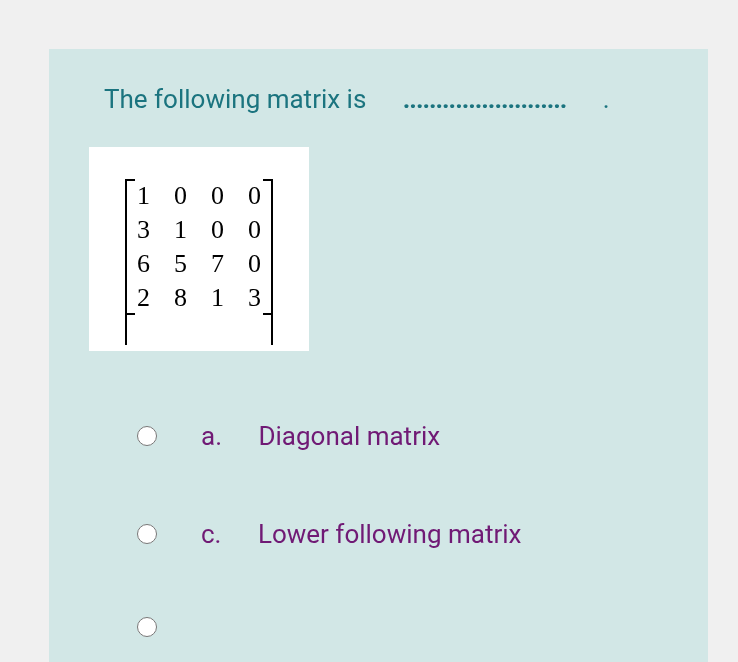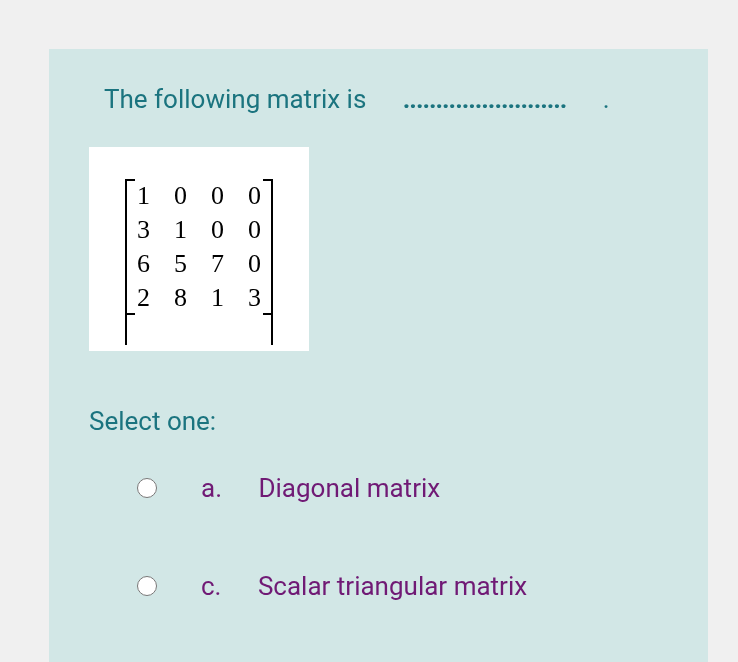--- a/index.html
+++ b/index.html
@@ -168,35 +168,34 @@
           <td>2</td>
           <td>8</td>
           <td>1</td>
           <td>3</td>
         </tr>
       </tbody>
         </table>
     </div>
   </div>
 
-  <div class="select-label">Select one:</div>
 
   <div class="options">
     <div class="option-row">
       <input type="radio" name="answer" id="opt-a" style="">
       <label class="option-label" for="opt-a">
         <span>a.</span>
         <span>Diagonal  matrix</span>
       </label>
     </div>
     <div class="option-row">
       <input type="radio" name="answer" id="opt-c" style="">
       <label class="option-label" for="opt-c">
         <span>c.</span>
-        <span>Scalar triangular matrix</span>
+        <span>Lower following matrix</span>
       </label>
     </div>
     <div class="option-row">
       <input type="radio" name="answer" id="opt-d" style="">
     </div>
   </div>
 
 </div>
 
 </body></html>

